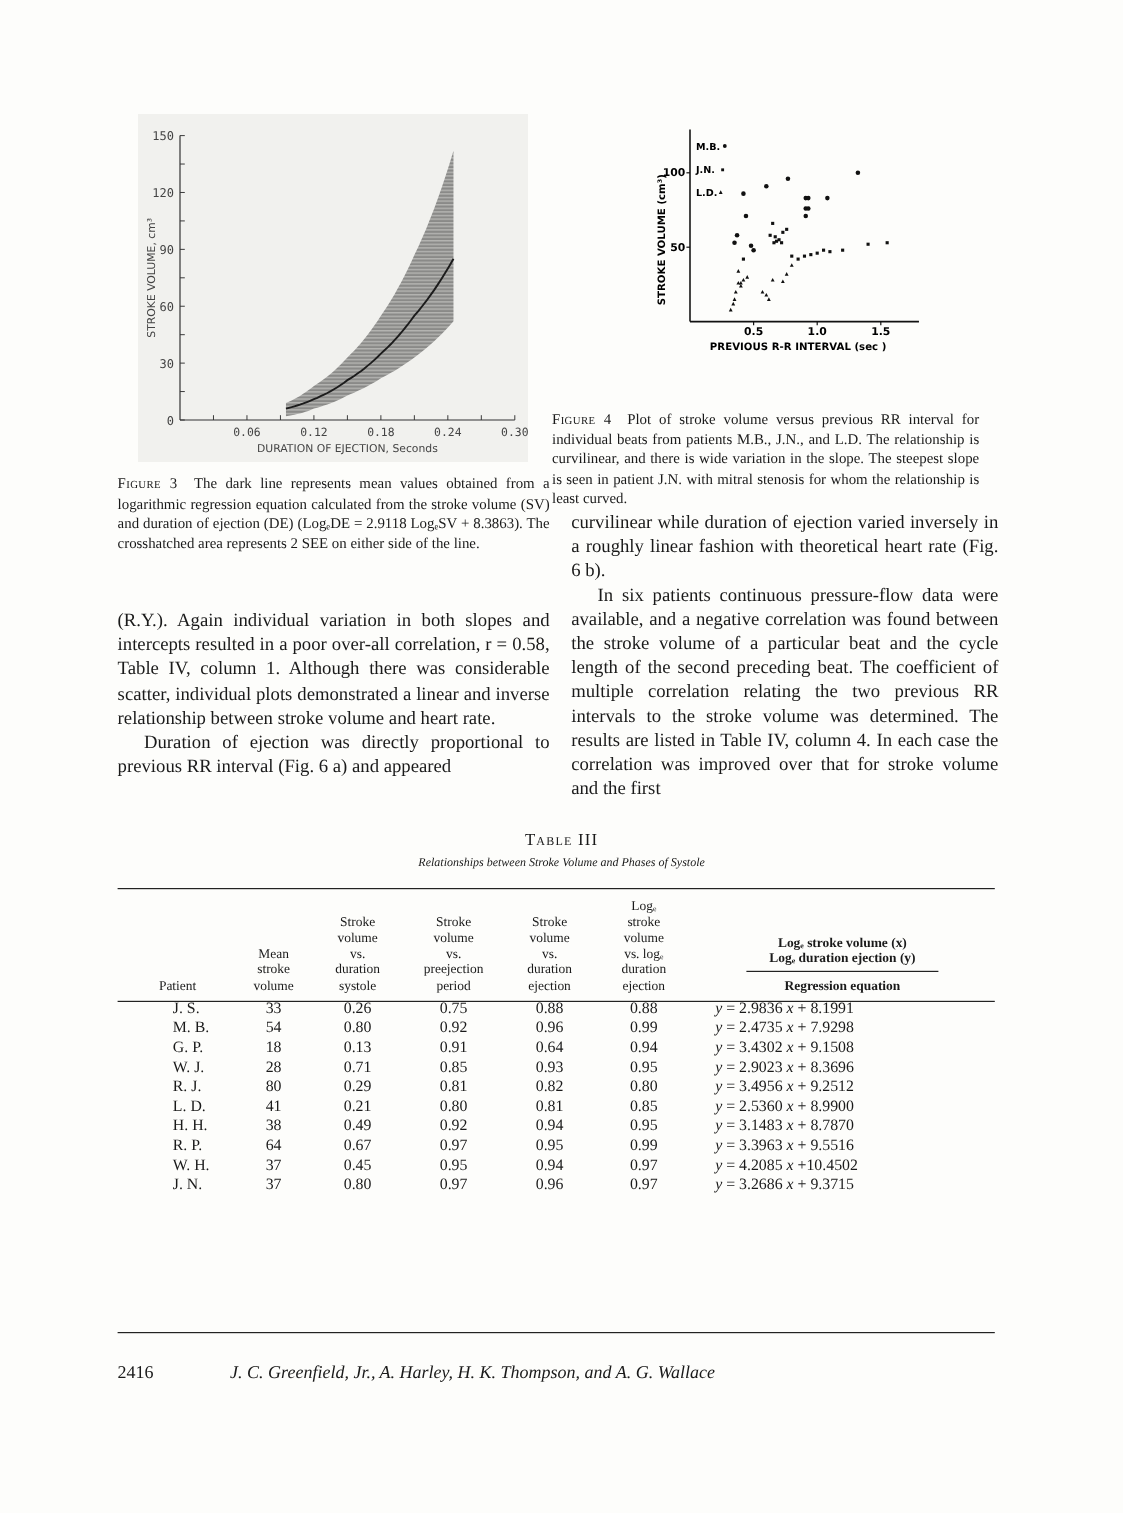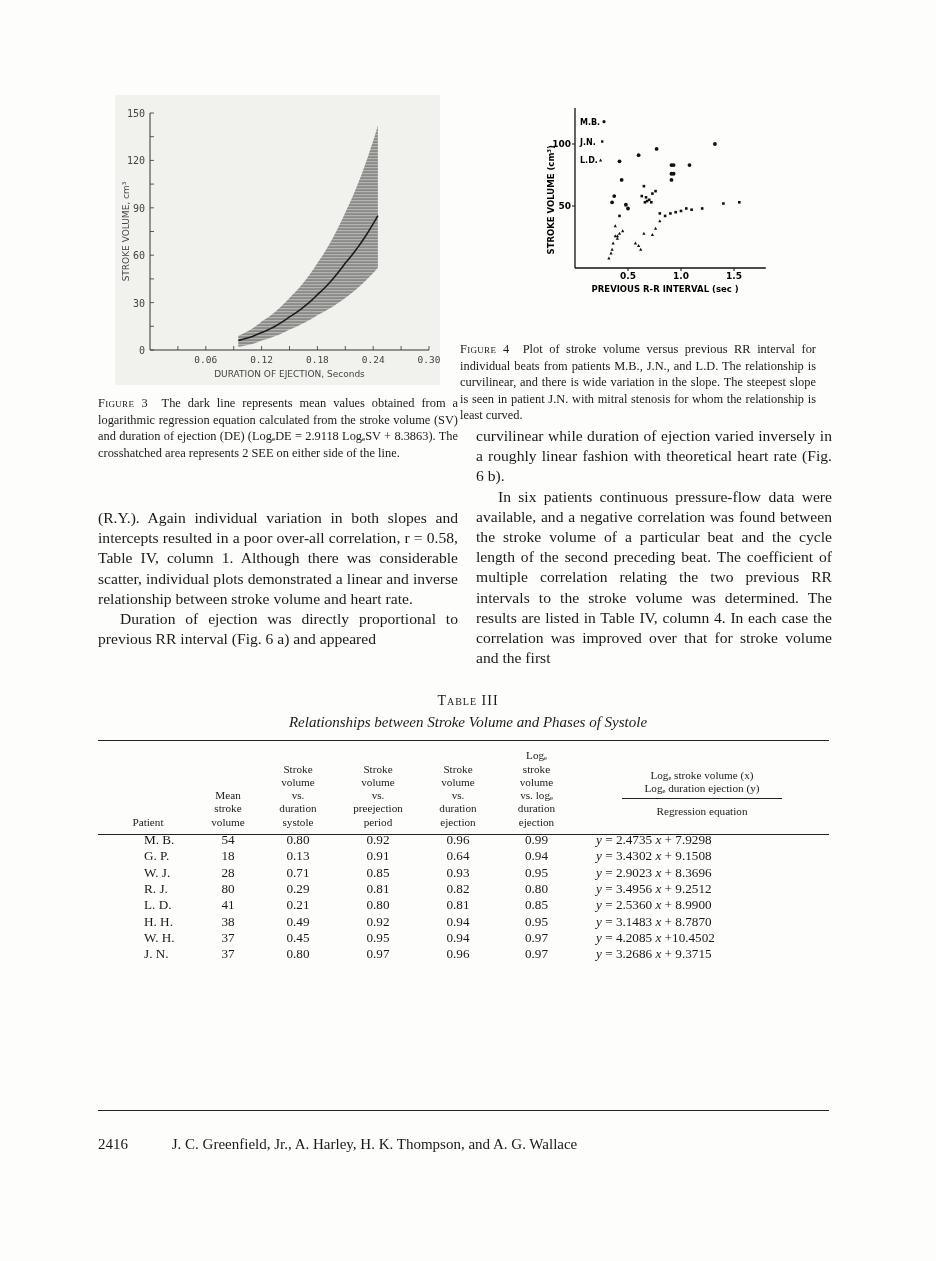--- a/index.html
+++ b/index.html
@@ -7,31 +7,31 @@
          font-family:"Liberation Serif","DejaVu Serif",serif; color:#1a1a1a; }
   .abs { position:absolute; }
   .fig3 { left:115px; top:95px; width:325px; height:290px; background:#f1f1ee; }
   .fig-svg { position:absolute; left:0; top:0; }
   .caption { font-size:12.4px; line-height:16.5px; text-align:justify; }
   .caption .lab { font-variant:small-caps; letter-spacing:0.3px; }
   .body-text { font-size:15.6px; line-height:20.2px; text-align:justify; }
   .body-text p { margin:0; }
   .body-text p.indent { text-indent:22px; }
   .tbl-title { left:0; width:936px; top:693px; text-align:center; font-size:14px; font-variant:small-caps; letter-spacing:1px; }
-  .tbl-sub { left:0; width:936px; top:714px; text-align:center; font-size:15px; font-style:italic; }
+  .tbl-sub { left:0; width:936px; top:714px; text-align:center; font-size:10px; font-style:italic; }
   .rule { background:#222; height:1.4px; left:98px; width:731px; }
   table.t3 { position:absolute; left:98px; top:748px; width:731px; border-collapse:collapse; font-size:12px; }
   .hdr td { text-align:center; vertical-align:bottom; font-size:11.2px; line-height:13.3px; padding:0; }
   .t3 tbody td { font-size:13.2px; height:16.3px; padding:0; text-align:center; }
   .t3 tbody td.pt { text-align:left; padding-left:46px; }
   .t3 tbody td.eq { text-align:left; padding-left:21px; white-space:pre; }
   .unit td { font-style:italic; font-size:10.5px; height:20px; }
   .eqhdr { border-bottom:1px solid #222; }
   .footer { top:1136px; left:98px; font-size:15px; }
-  .footer .authors { margin-left:40px; }
+  .footer .authors { font-style:italic; margin-left:60px; }
   .ital { font-style:italic; }
 </style>
 </head>
 <body>
 
 <div class="abs fig3">
   <svg class="fig-svg" id="fig3svg" width="325" height="290">
       <defs>
         <pattern id="hatch" width="4" height="3" patternUnits="userSpaceOnUse">
           <rect x="0" y="0" width="4" height="3" fill="#8a8a88"></rect>
@@ -221,30 +221,39 @@
         </td>
       <td style="padding-bottom:3px;" id="h-c4">
           <div>Logₑ</div>
           <div>stroke</div>
           <div>volume</div>
           <div>vs. logₑ</div>
           <div>duration</div>
           <div>ejection</div>
         </td>
       <td style="padding-bottom:3px;">
-        <div style="width:160px;margin:11px auto;">
+        <div style="width:160px;margin:0 auto;font-weight:bold;">
           <div>Logₑ stroke volume (x)</div>
           <div class="eqhdr" style="padding-bottom:2px;margin-bottom:6px;">Logₑ duration ejection (y)</div>
           <div>Regression equation</div>
         </div>
       </td>
     </tr>
   </thead>
   <tbody id="t3body">
       <tr>
+        <td class="pt">J. S.</td>
+        <td>33</td>
+        <td>0.26</td>
+        <td>0.75</td>
+        <td>0.88</td>
+        <td>0.88</td>
+        <td class="eq"><span class="ital">y</span> = 2.9836 <span class="ital">x</span> + 8.1991</td>
+      </tr>
+      <tr>
         <td class="pt">M. B.</td>
         <td>54</td>
         <td>0.80</td>
         <td>0.92</td>
         <td>0.96</td>
         <td>0.99</td>
         <td class="eq"><span class="ital">y</span> = 2.4735 <span class="ital">x</span> + 7.9298</td>
       </tr>
       <tr>
         <td class="pt">G. P.</td>
@@ -285,20 +294,29 @@
       <tr>
         <td class="pt">H. H.</td>
         <td>38</td>
         <td>0.49</td>
         <td>0.92</td>
         <td>0.94</td>
         <td>0.95</td>
         <td class="eq"><span class="ital">y</span> = 3.1483 <span class="ital">x</span> + 8.7870</td>
       </tr>
       <tr>
+        <td class="pt">R. P.</td>
+        <td>64</td>
+        <td>0.67</td>
+        <td>0.97</td>
+        <td>0.95</td>
+        <td>0.99</td>
+        <td class="eq"><span class="ital">y</span> = 3.3963 <span class="ital">x</span> + 9.5516</td>
+      </tr>
+      <tr>
         <td class="pt">W. H.</td>
         <td>37</td>
         <td>0.45</td>
         <td>0.95</td>
         <td>0.94</td>
         <td>0.97</td>
         <td class="eq"><span class="ital">y</span> = 4.2085 <span class="ital">x</span> +10.4502</td>
       </tr>
       <tr>
         <td class="pt">J. N.</td>

